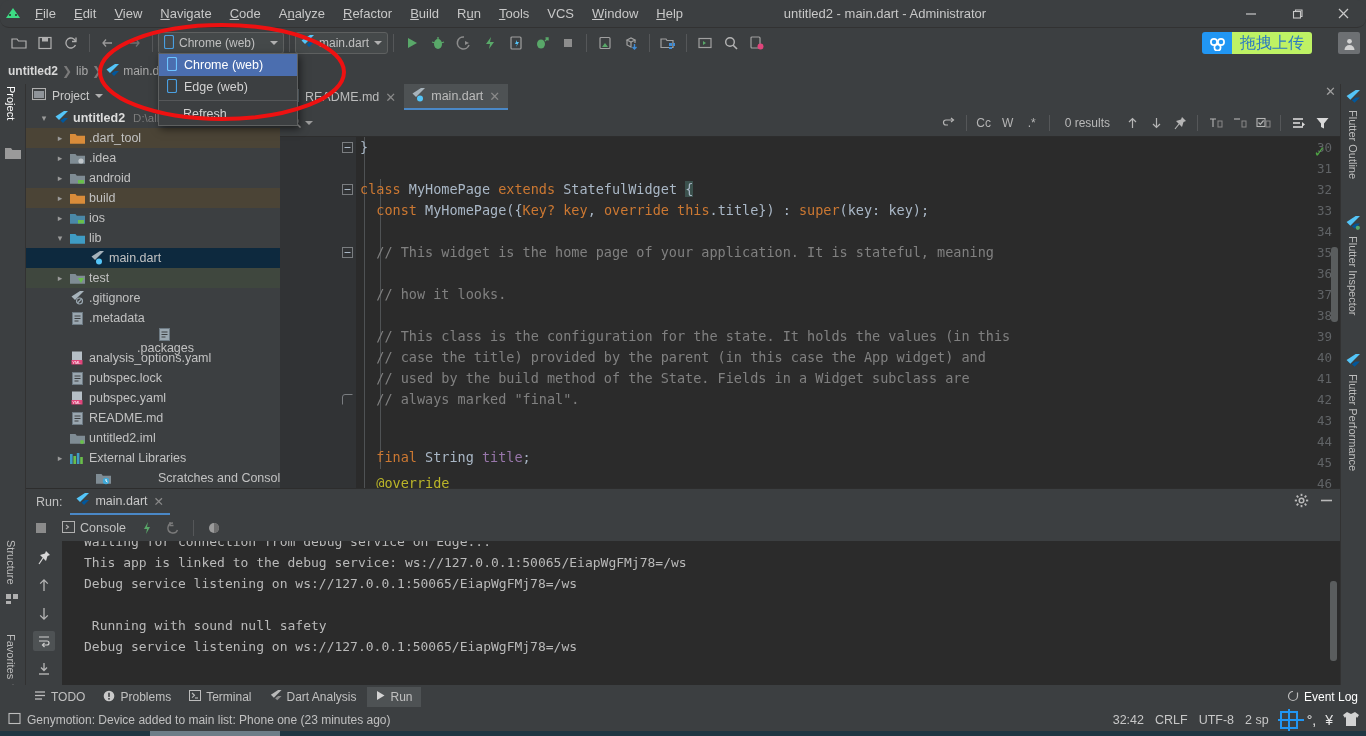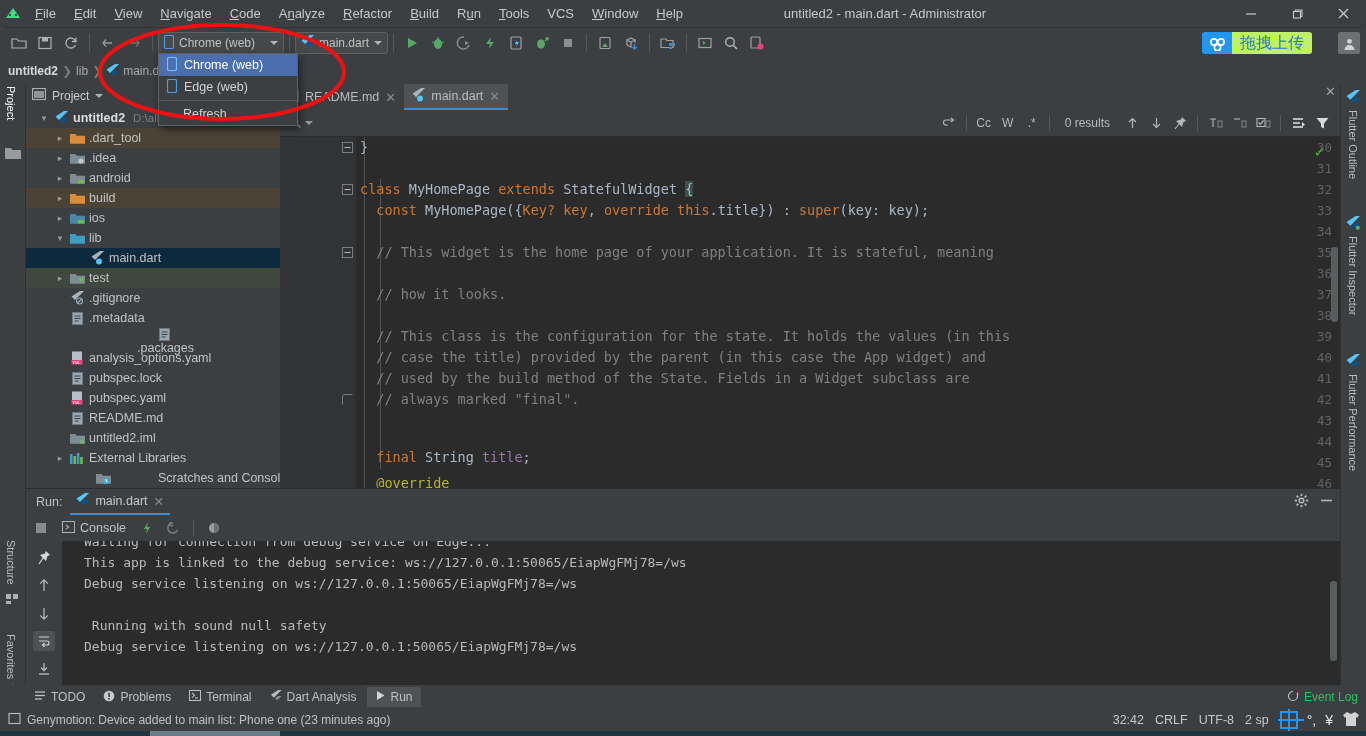--- a/index.html
+++ b/index.html
@@ -125,21 +125,21 @@
   .rail-btn.boxed { background: #4e5254; border-radius: 2px; }
   .console-out { position: absolute; top: 52px; left: 36px; right: 0; bottom: 0; background: #2b2b2b; overflow: hidden; font-family: "DejaVu Sans Mono", monospace; font-size: 13px; color: #b9b9b9; }
   .co-line { height: 21px; line-height: 21px; white-space: pre; padding-left: 22px; }
   .console-scroll { position: absolute; right: 3px; top: 40px; width: 7px; height: 80px; background: #5a5d5e; border-radius: 3px; }
   .console-right-icon { position: absolute; right: 2px; top: 28px; }
 
   
   .bottom-tabs { position: absolute; top: 685px; left: 0; width: 1366px; height: 24px; background: #3c3f41; display: flex; align-items: center; padding-left: 26px; gap: 2px; }
   .bt { height: 20px; display: flex; align-items: center; gap: 5px; padding: 0 8px; font-size: 12px; color: #c0c0c0; }
   .bt.active { background: #4e5254; }
-  .bt-right { position: absolute; right: 8px; display: flex; align-items: center; gap: 5px; font-size: 12px; color: #22c55e; }
+  .bt-right { position: absolute; right: 8px; display: flex; align-items: center; gap: 5px; font-size: 12px; color: #ffffff; }
   .statusbar { position: absolute; top: 709px; left: 0; width: 1366px; height: 22px; background: #3c3f41; display: flex; align-items: center; padding-left: 8px; gap: 6px; font-size: 12px; color: #c0c0c0; }
   .sb-right { position: absolute; right: 6px; display: flex; align-items: center; gap: 11px; font-size: 12.5px; color: #c7c7c7; justify-content: center; }
   .ime-box { display: flex; align-items: center; gap: 9px; }
   .ime-cn { color: #e6e6e6; font-size: 14px; }
   .ime-sq { width: 18px; height: 18px; border: 2px solid #2196f3; position: relative; }
   .ime-sq::before { content:''; position:absolute; left:50%; top:-4px; width:2px; height:26px; background:#2196f3; transform: translateX(-50%);}
   .ime-sq::after { content:''; position:absolute; top:50%; left:-4px; height:2px; width:26px; background:#2196f3; transform: translateY(-50%);}
   .taskbar { position: absolute; top: 731px; left: 0; width: 1366px; height: 5px; background: #1f3642; }
   .taskbar .tb-active { position:absolute; left:150px; top:0; width:130px; height:5px; background:#6d7d87; }
 

